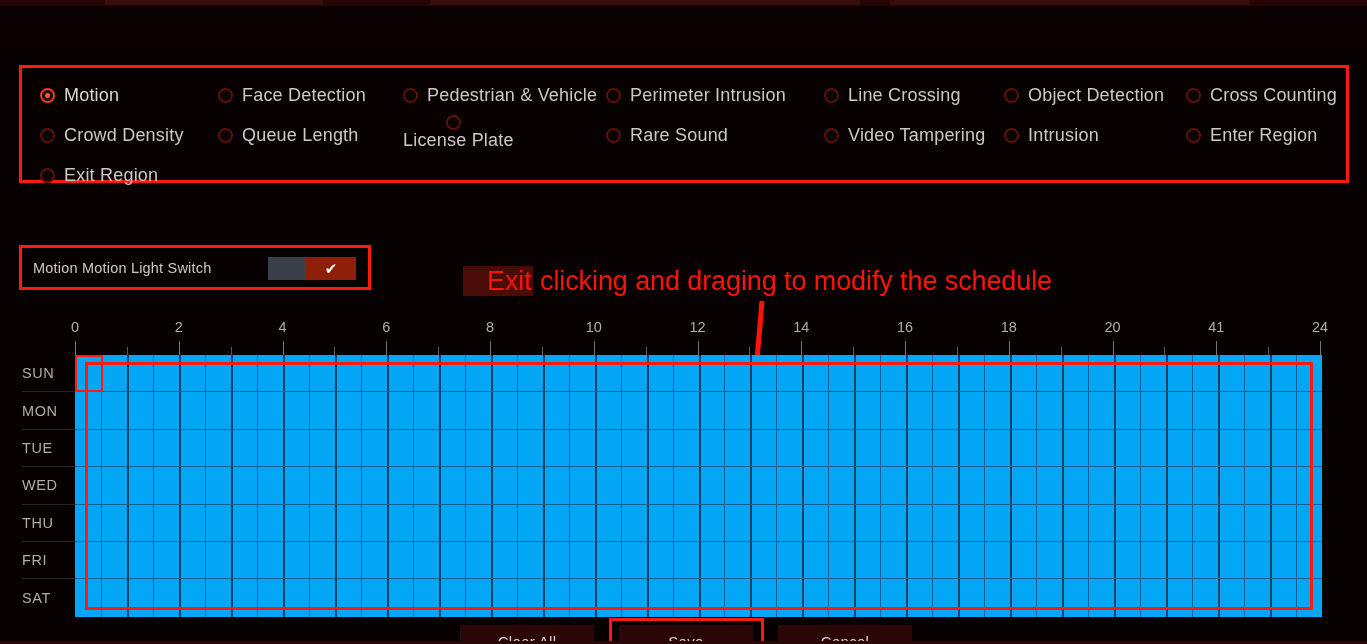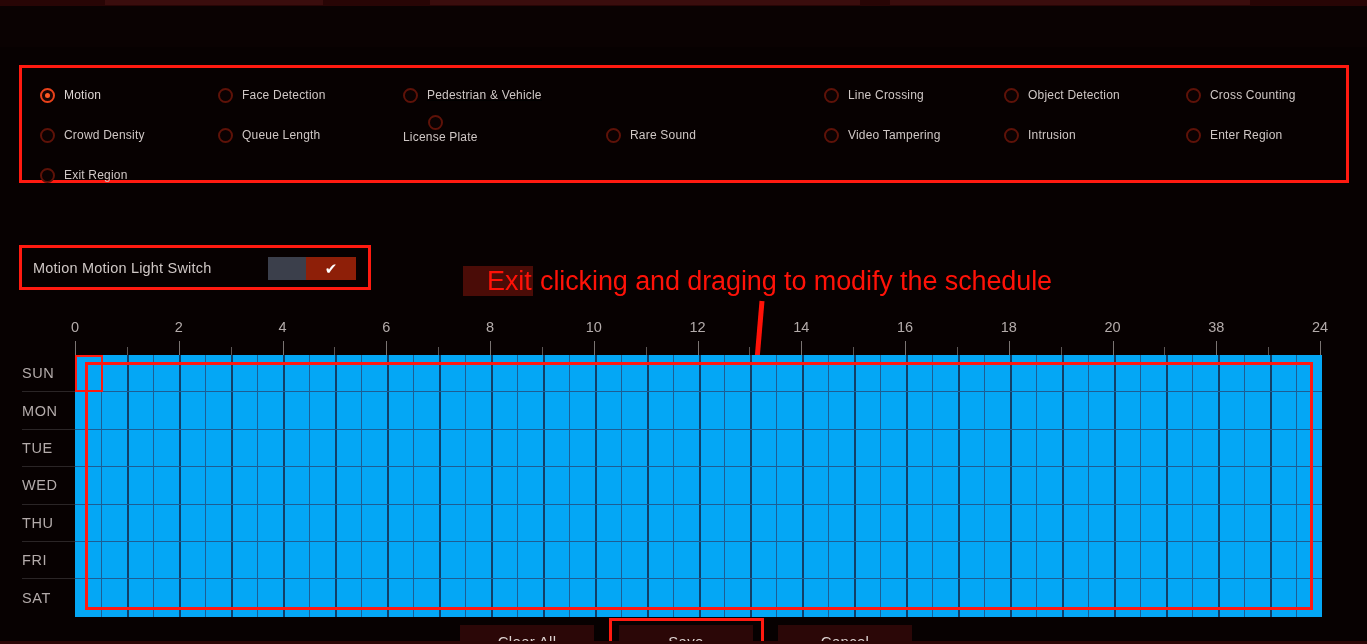--- a/index.html
+++ b/index.html
@@ -106,21 +106,21 @@
   .radio-item.sel .radio-mark::after {
     content: "";
     position: absolute;
     left: 3px; top: 3px;
     width: 5px; height: 5px;
     border-radius: 50%;
     background: #ff5a24;
   }
   .radio-label {
     color: #cfc7c5;
-    font-size: 12px;
+    font-size: 18px;
     white-space: nowrap;
     letter-spacing: .2px;
   }
   .radio-item.sel .radio-label { color: #ded6d4; }
 
   
   .switch-panel {
     position: absolute;
     left: 19px; top: 198px;
     width: 352px; height: 45px;
@@ -327,20 +327,24 @@
             <span class="radio-mark"></span>
             <span class="radio-label">Motion</span>
           </div>
           <div class="radio-item" style="left: 196px; top: 15px;">
             <span class="radio-mark"></span>
             <span class="radio-label">Face Detection</span>
           </div>
           <div class="radio-item" style="left: 381px; top: 15px; text-decoration: underline;">
             <span class="radio-mark"></span>
             <span class="radio-label">Pedestrian &amp; Vehicle</span>
+          </div>
+          <div class="radio-item" style="left: 584px; top: 15px;">
+            <span class="radio-mark"></span>
+            <span class="radio-label">Perimeter Intrusion</span>
           </div>
           <div class="radio-item" style="left: 802px; top: 15px;">
             <span class="radio-mark"></span>
             <span class="radio-label">Line Crossing</span>
           </div>
           <div class="radio-item" style="left: 982px; top: 15px;">
             <span class="radio-mark"></span>
             <span class="radio-label">Object Detection</span>
           </div>
           <div class="radio-item" style="left: 1164px; top: 15px;">
@@ -404,21 +408,21 @@
         <div class="axis-tick-label" style="left: 103.75px;">2</div>
         <div class="axis-tick-label" style="left: 207.5px;">4</div>
         <div class="axis-tick-label" style="left: 311.25px;">6</div>
         <div class="axis-tick-label" style="left: 415px;">8</div>
         <div class="axis-tick-label" style="left: 518.75px;">10</div>
         <div class="axis-tick-label" style="left: 622.5px;">12</div>
         <div class="axis-tick-label" style="left: 726.25px;">14</div>
         <div class="axis-tick-label" style="left: 830px;">16</div>
         <div class="axis-tick-label" style="left: 933.75px;">18</div>
         <div class="axis-tick-label" style="left: 1037.5px;">20</div>
-        <div class="axis-tick-label" style="left: 1141.25px;">38</div>
+        <div class="axis-tick-label" style="left: 1141.25px;">41</div>
         <div class="axis-tick-label" style="left: 1245px;">24</div>
         <div class="axis-tick-major" style="left: 0px;"></div>
         <div class="axis-tick-minor" style="left: 51.875px;"></div>
         <div class="axis-tick-major" style="left: 103.75px;"></div>
         <div class="axis-tick-minor" style="left: 155.625px;"></div>
         <div class="axis-tick-major" style="left: 207.5px;"></div>
         <div class="axis-tick-minor" style="left: 259.375px;"></div>
         <div class="axis-tick-major" style="left: 311.25px;"></div>
         <div class="axis-tick-minor" style="left: 363.125px;"></div>
         <div class="axis-tick-major" style="left: 415px;"></div>

